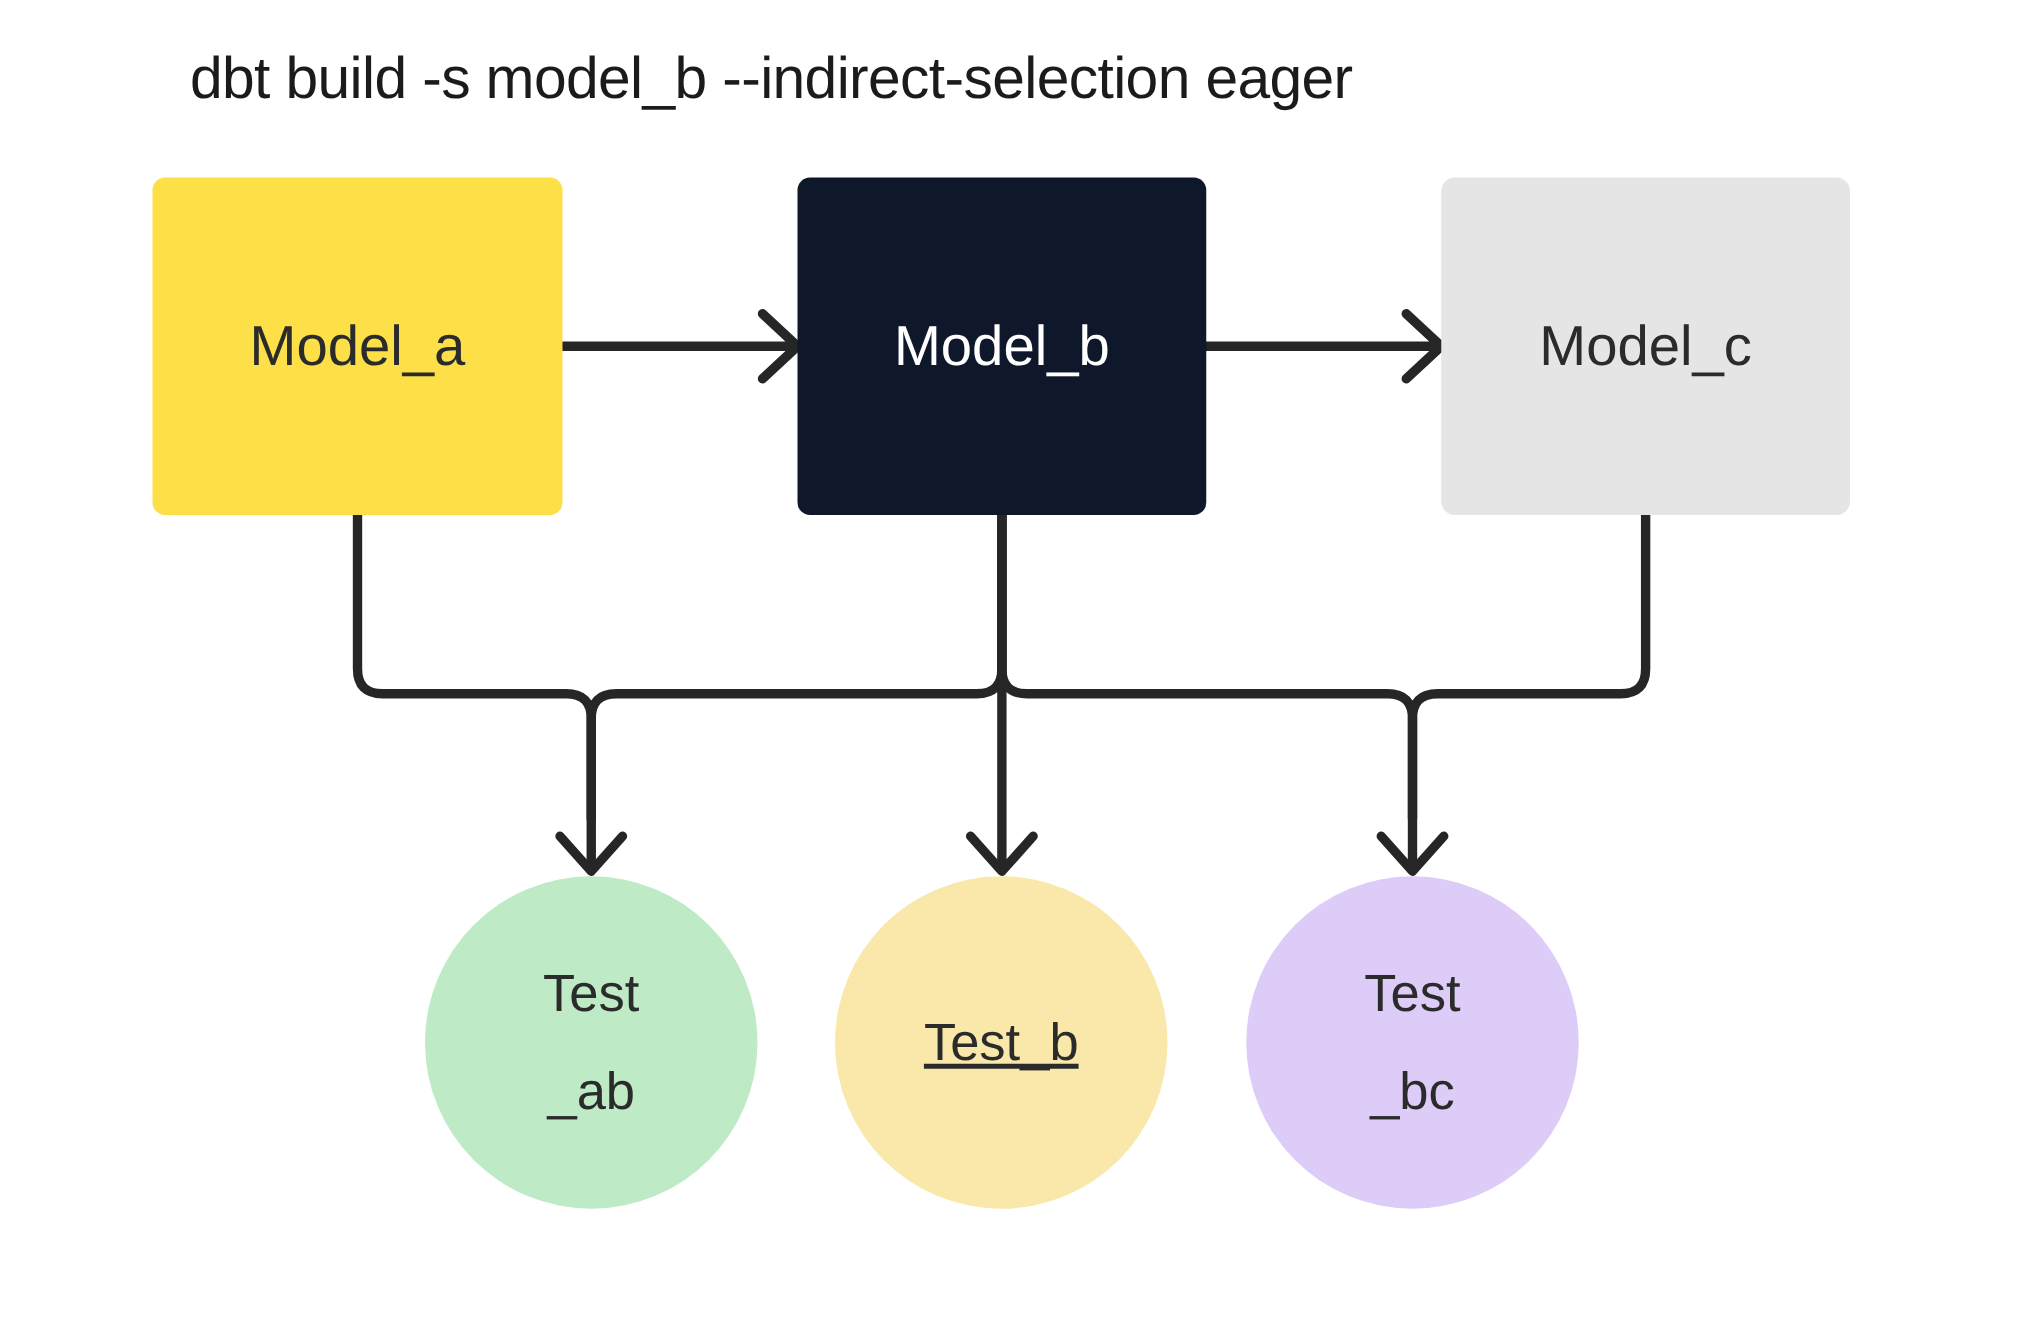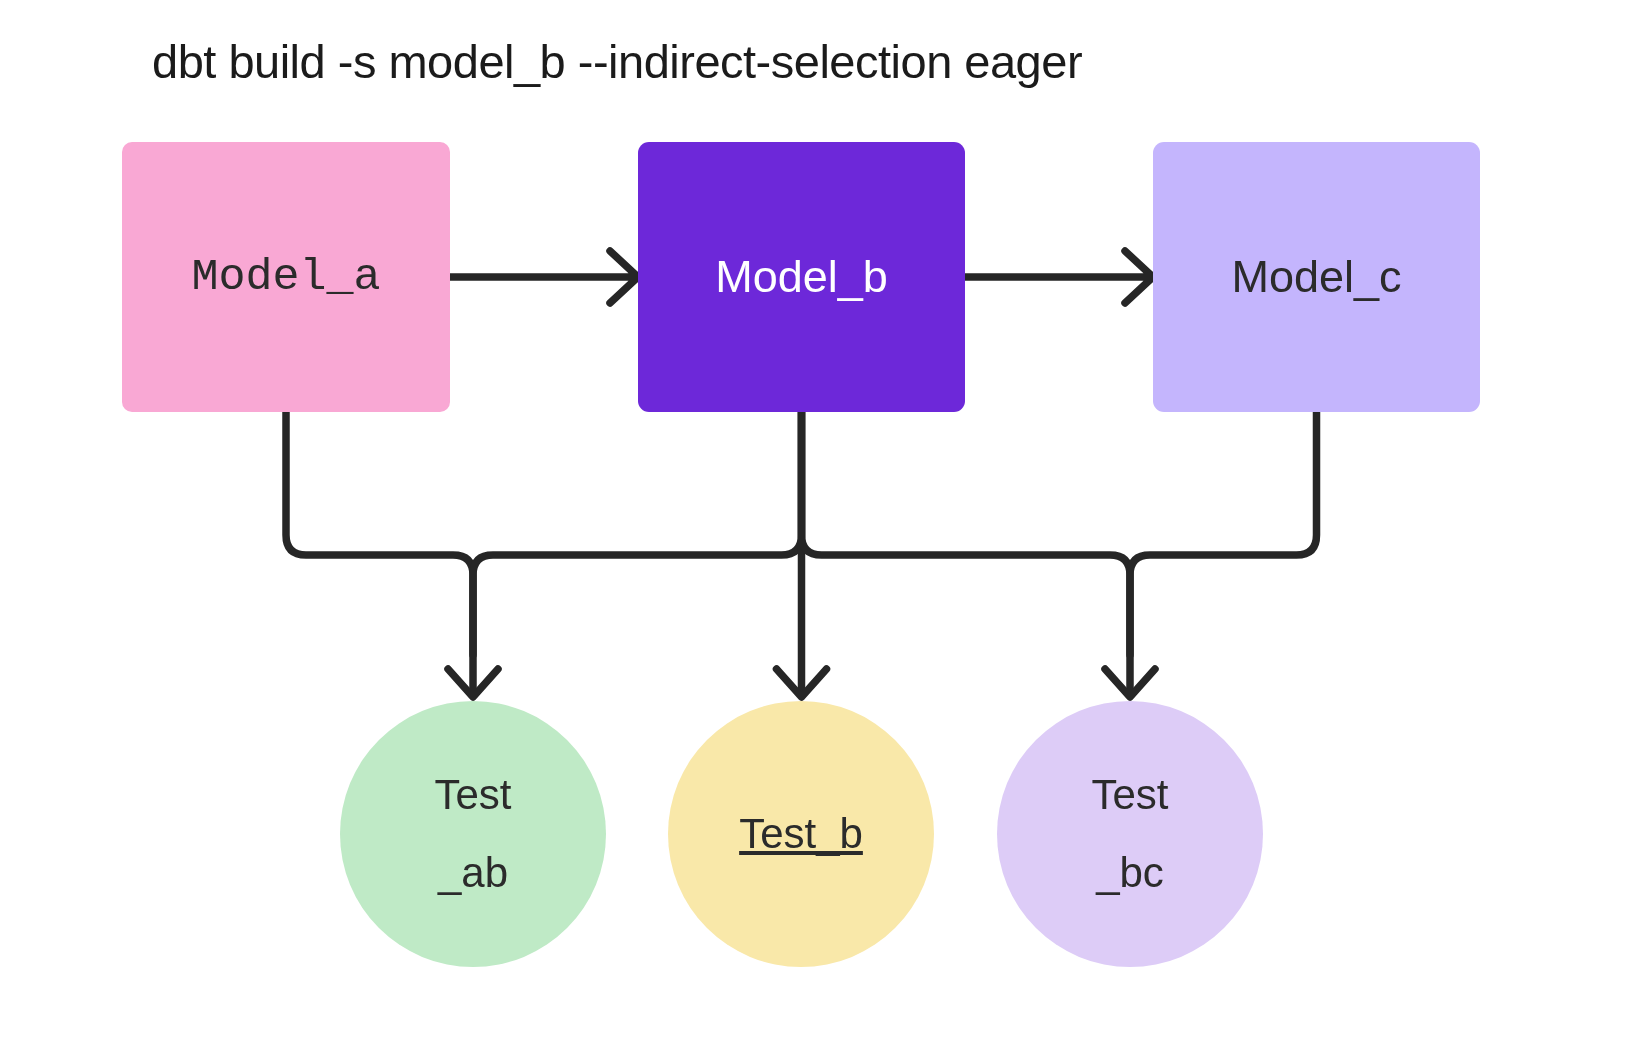--- a/index.html
+++ b/index.html
@@ -89,29 +89,29 @@
       <path d="M801.5,412 L801.5,535 Q801.5,555 781.5,555 L493,555 Q473,555 473,575 L473,655"></path>
       <path d="M801.5,412 L801.5,693"></path>
       <path d="M801.5,412 L801.5,535 Q801.5,555 821.5,555 L1110,555 Q1130,555 1130,575 L1130,655"></path>
       <path d="M1316.5,412 L1316.5,535 Q1316.5,555 1296.5,555 L1150,555 Q1130,555 1130,575 L1130,693"></path>
       <path d="M448,669 L473,697 L498,669"></path>
       <path d="M776.5,669 L801.5,697 L826.5,669"></path>
       <path d="M1105,669 L1130,697 L1155,669"></path>
     </g>
   </svg>
 
-  <div class="node-box" id="model-a" style="background-color: #f9a8d4; font-family: Liberation Mono, monospace;">
+  <div class="node-box" id="model-a" style="background-color: #fde047;">
     <span>Model_a</span>
   </div>
 
-  <div class="node-box selected" id="model-b" style="background-color: #6d28d9; border-radius: 11px;">
+  <div class="node-box selected" id="model-b" style="background-color: #0f172a;">
     <span>Model_b</span>
   </div>
 
-  <div class="node-box" id="model-c" style="background-color: #c4b5fd; border-radius: 11px;">
+  <div class="node-box" id="model-c" style="background-color: #e5e5e5; border-radius: 11px;">
     <span>Model_c</span>
   </div>
 
   <div class="node-circle" id="test-ab" style="background-color: rgb(191, 234, 198);">
     <span>Test</span>
     <span>_ab</span>
   </div>
 
   <div class="node-circle" id="test-b" style="background-color: rgb(249, 232, 169); text-decoration: underline;">
     <span>Test_b</span>

